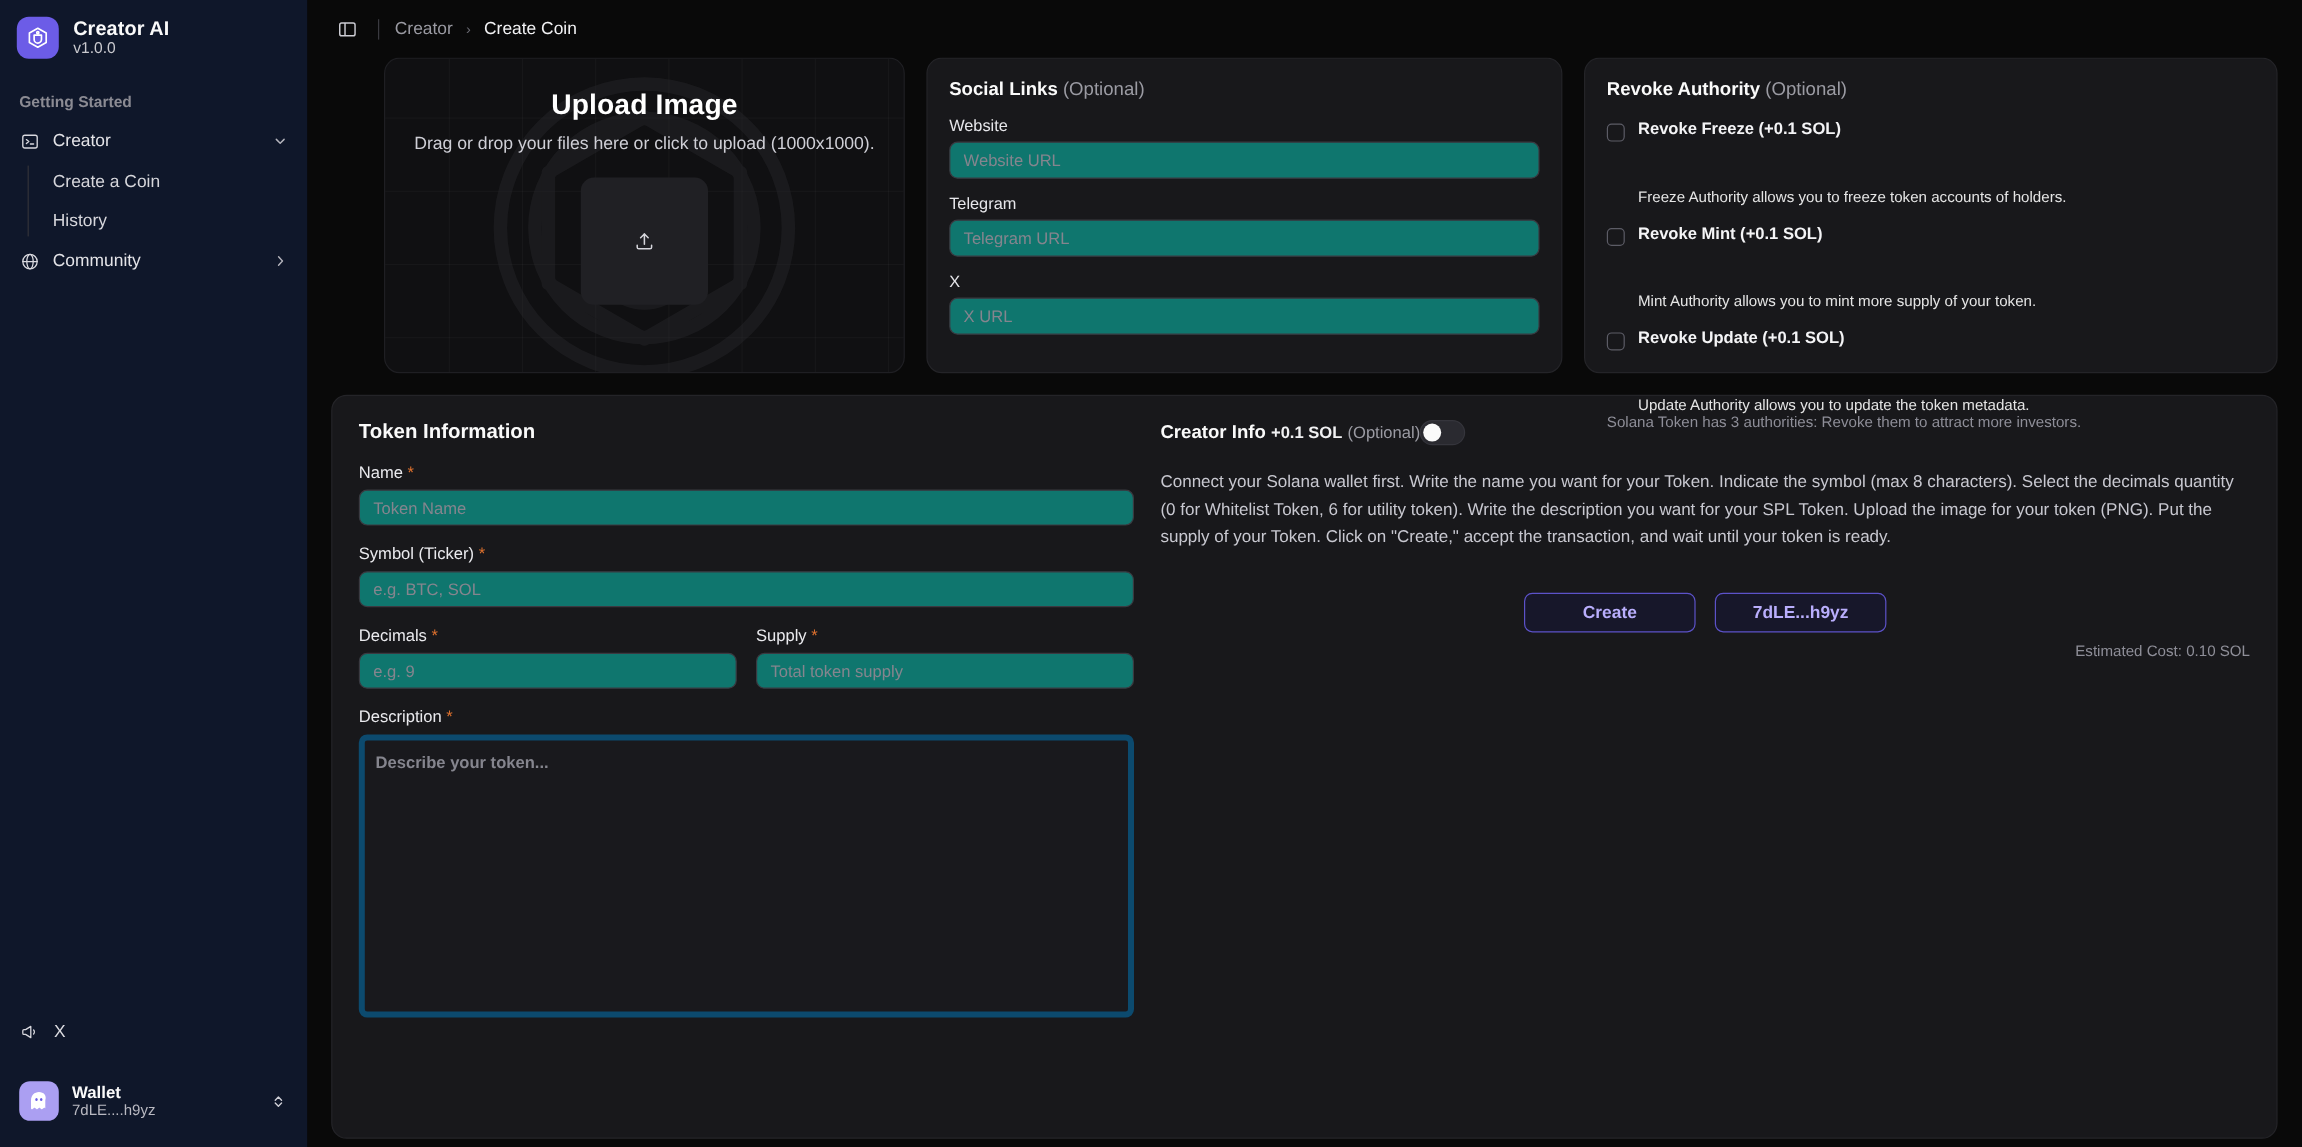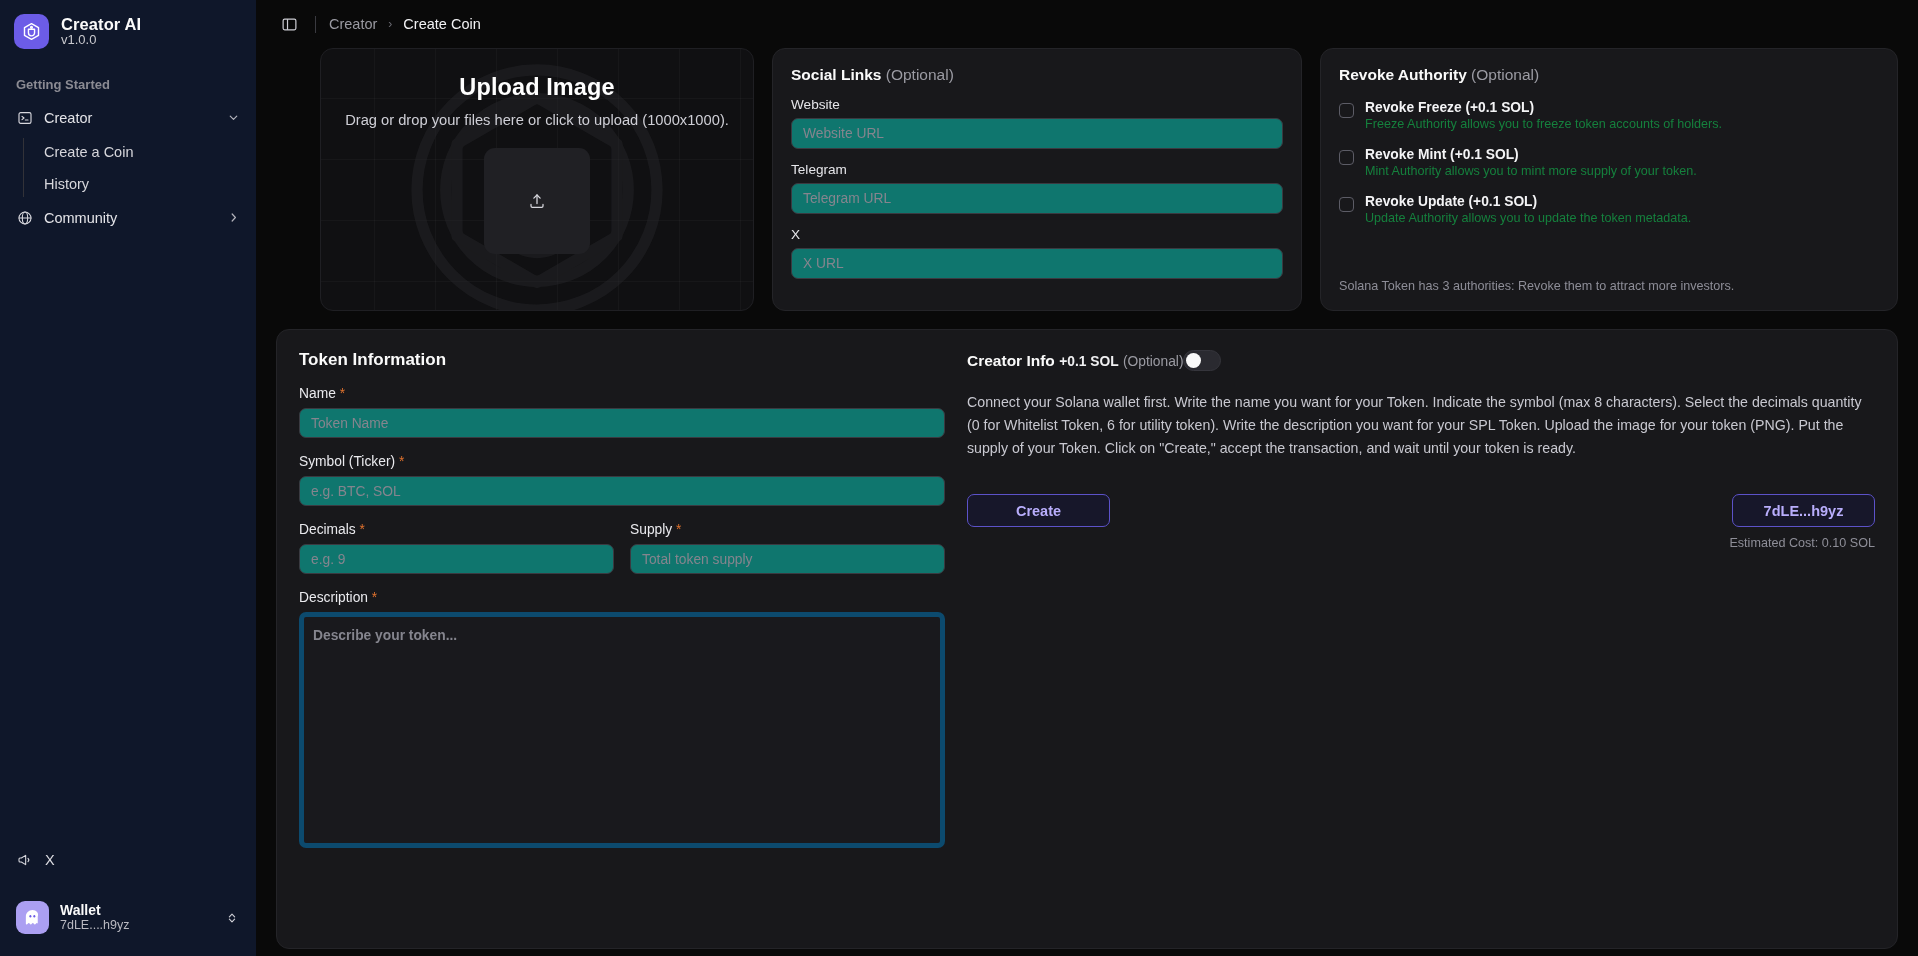--- a/index.html
+++ b/index.html
@@ -164,21 +164,21 @@
   .revoke-list { margin-top: 16px; display: flex; flex-direction: column; gap: 16px; }
   .revoke-item { display: flex; gap: 11px; align-items: flex-start; cursor: pointer; }
   .cbx {
     width: 15px; height: 15px; flex: 0 0 15px; margin-top: 3px;
     border: 1.4px solid #5c5c66; border-radius: 4px;
     background: transparent; cursor: pointer; appearance: none;
   }
   .cbx:checked { background: #6c5ce7; border-color: #6c5ce7; }
   .revoke-texts { display: flex; flex-direction: column; gap: 2px; }
   .revoke-name { font-size: 13.8px; font-weight: bold; color: #f4f4f6; }
-  .revoke-desc { font-size: 12.6px; color: #15803d; }
+  .revoke-desc { font-size: 12.6px; color: #e5e5e5; margin-top: 40px; }
   .revoke-foot { margin-top: auto; font-size: 12.6px; color: #8e8e98; }
 
   
   .row-bottom { margin-top: 18px; }
   .big-card {
     display: flex; min-height: 620px;
     padding: 20px 22px 0 22px; gap: 22px;
   }
   .bc-left { flex: 0 0 646px; }
   .bc-right { flex: 1; display: flex; flex-direction: column; min-width: 0; }
@@ -206,21 +206,21 @@
     background: #2a2a30; border: 1px solid #35353c;
     position: relative; cursor: pointer; flex: 0 0 38px;
   }
   .switch .knob {
     position: absolute; top: 2px; left: 2px;
     width: 15px; height: 15px; border-radius: 50%;
     background: #fafafa;
   }
   .ci-body { margin-top: 20px; font-size: 14.2px; line-height: 1.62; color: #c8c8d0; }
 
-  .btn-row { display: flex; justify-content: space-between; gap: 16px; margin-top: 34px; }
+  .btn-row { display: flex; justify-content: center; gap: 16px; margin-top: 34px; }
   .btn {
     width: 143px; height: 33px; border-radius: 7px;
     background: #17172a;
     border: 1px solid #5c52c9;
     color: #b9aefc; font-size: 14.5px; font-weight: bold;
     cursor: pointer; font-family: "Liberation Sans", sans-serif;
     display: flex; align-items: center; justify-content: center;
   }
   .est { text-align: right; margin-top: 9px; font-size: 12.6px; color: #8e8e98; }
 

